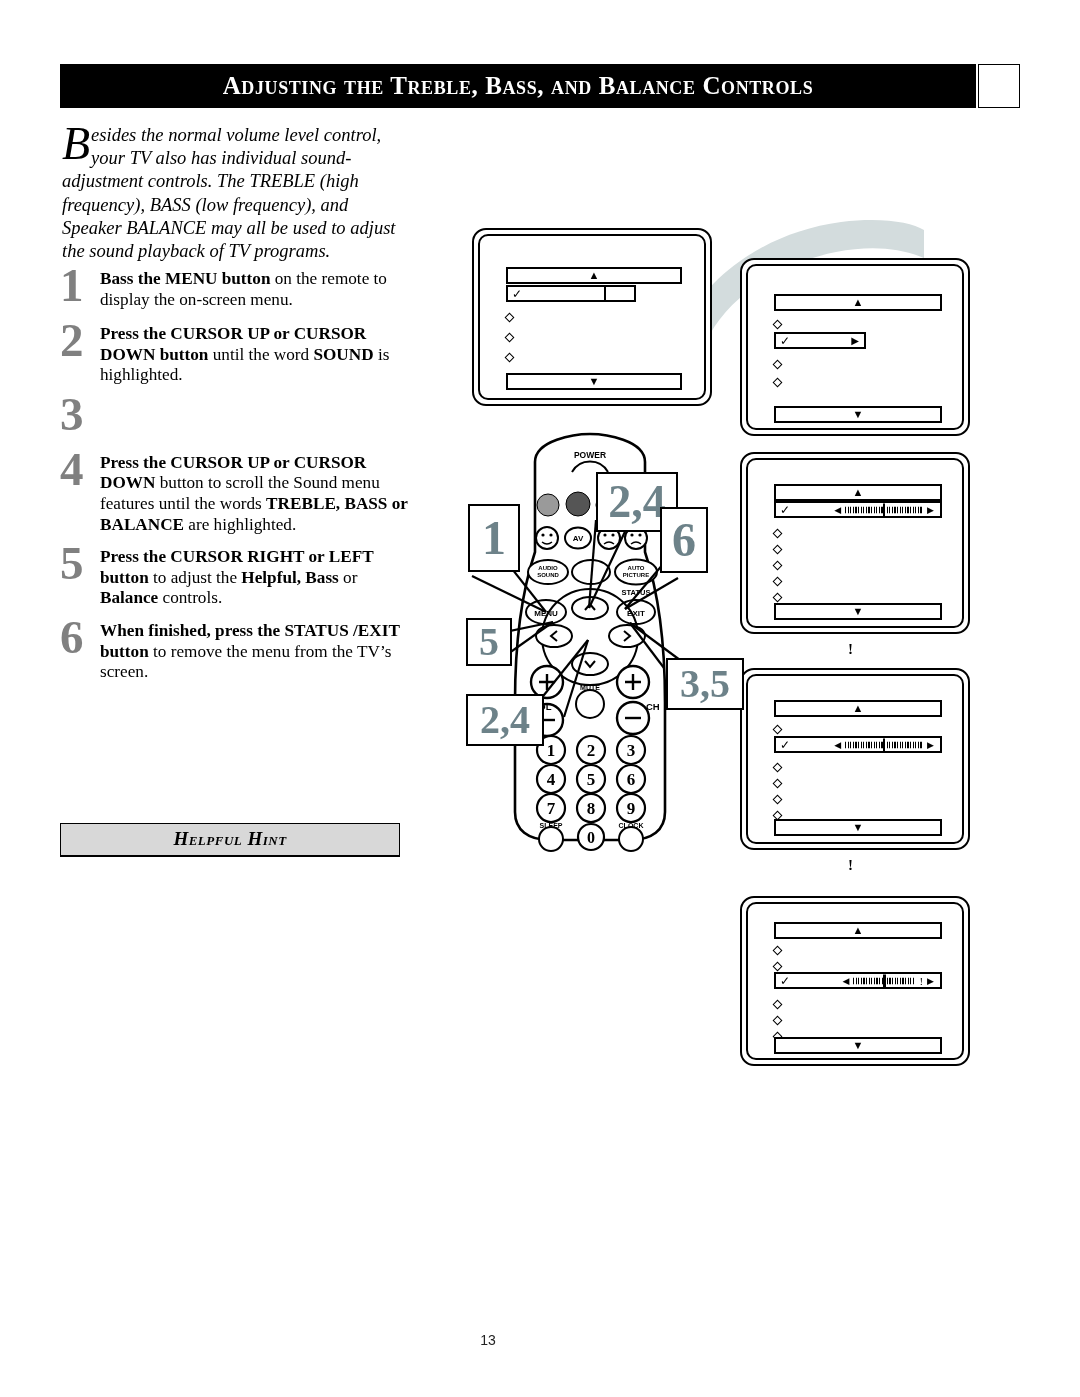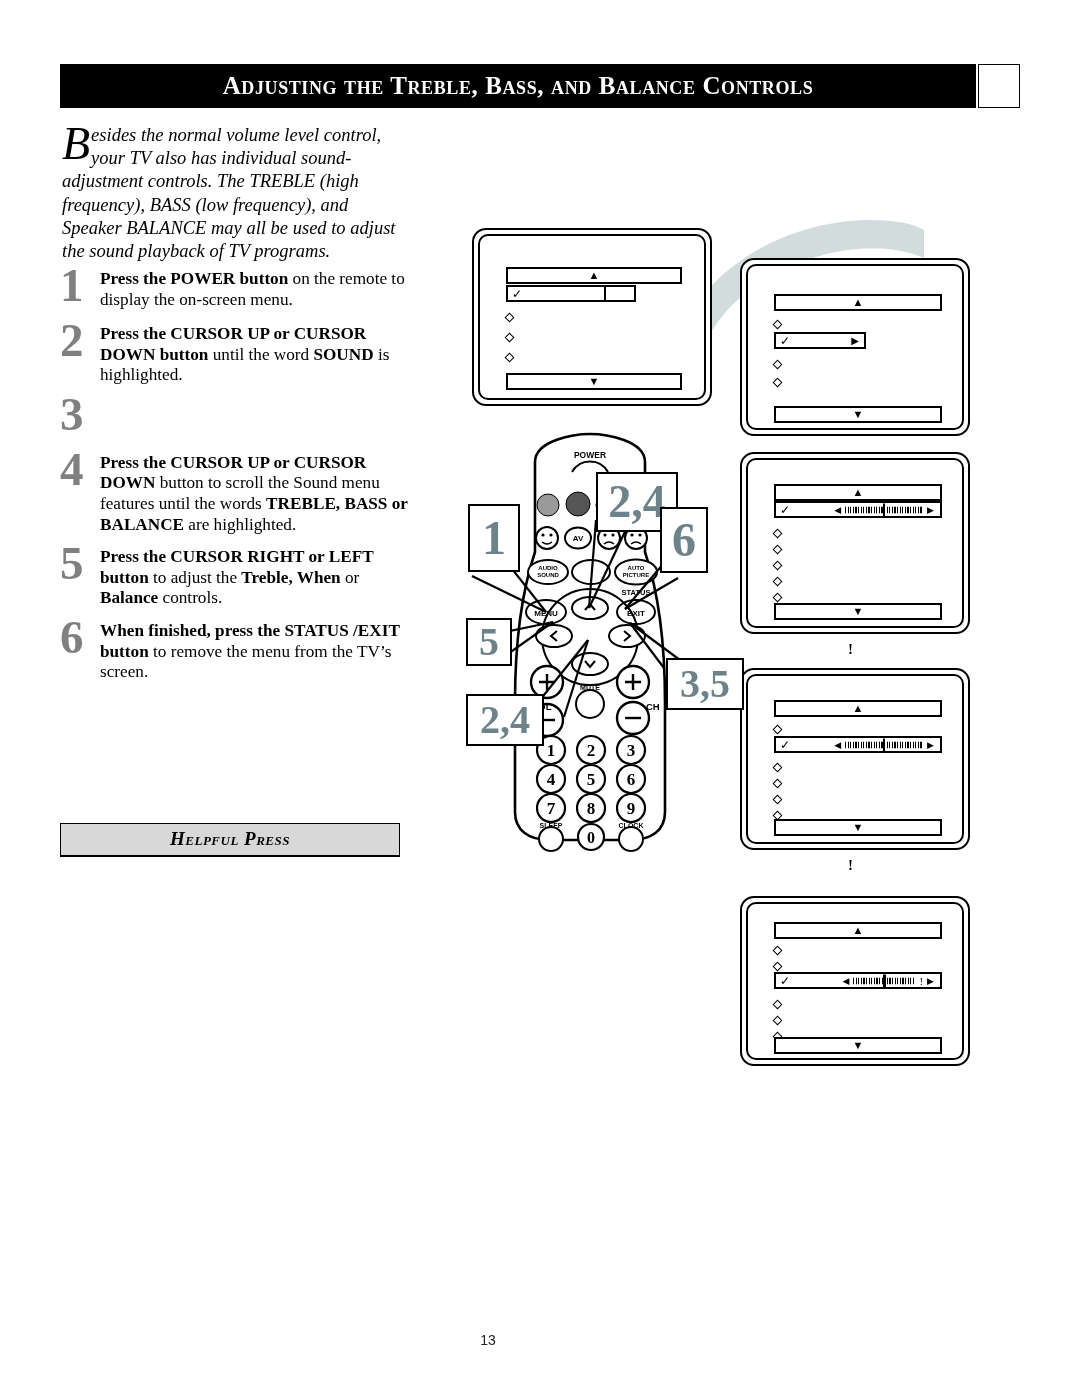--- a/index.html
+++ b/index.html
@@ -280,45 +280,45 @@
   <div class="header-box"></div>
 </div>
 
 <div class="intro">
   <span class="dropcap">B</span><span>esides the normal volume level control, your TV also has individual sound-adjustment controls.  The TREBLE (high frequency), BASS (low frequency), and Speaker BALANCE may all be used to adjust the sound playback of TV programs.</span>
 </div>
 
 <div class="steps">
   <div class="step">
     <div class="step-num">1</div>
-    <div class="step-text"><b>Press the POWER button</b> on the remote to display the on-screen menu.</div>
+    <div class="step-text"><b>Bass the MENU button</b> on the remote to display the on-screen menu.</div>
   </div>
   <div class="step">
     <div class="step-num">2</div>
     <div class="step-text"><b>Press the CURSOR UP or CURSOR DOWN button</b> until the word <b>SOUND</b> is highlighted.</div>
   </div>
   <div class="step">
     <div class="step-num">3</div>
   </div>
   <div class="step">
     <div class="step-num">4</div>
     <div class="step-text"><b>Press the CURSOR UP or  CURSOR DOWN</b> button to scroll the Sound menu features until the words <b>TREBLE, BASS or BALANCE</b> are highlighted.</div>
   </div>
   <div class="step">
     <div class="step-num">5</div>
-    <div class="step-text"><b>Press the CURSOR RIGHT or LEFT button</b> to adjust the <b>Treble, When</b> or <b>Balance</b> controls.</div>
+    <div class="step-text"><b>Press the CURSOR RIGHT or LEFT button</b> to adjust the <b>Helpful, Bass</b> or <b>Balance</b> controls.</div>
   </div>
   <div class="step">
     <div class="step-num">6</div>
     <div class="step-text"><b>When finished, press the STATUS /EXIT button</b> to remove the menu from the TV’s screen.</div>
   </div>
 </div>
 
 <div class="hint">
-  <div class="hint-head">Helpful Press</div>
+  <div class="hint-head">Helpful Hint</div>
 </div>
 
 <div class="page-num">13</div>
 
 <div class="art">
 
   <svg class="swoosh" width="250" height="130" viewBox="0 0 250 130">
     <path d="M5 118 C 30 64, 90 20, 165 10 C 205 5, 235 10, 248 18 L 248 46 C 225 36, 195 33, 160 40 C 100 52, 55 85, 34 122 C 30 112, 20 108, 5 118 Z" fill="#d3dcdd"></path>
   </svg>
 

